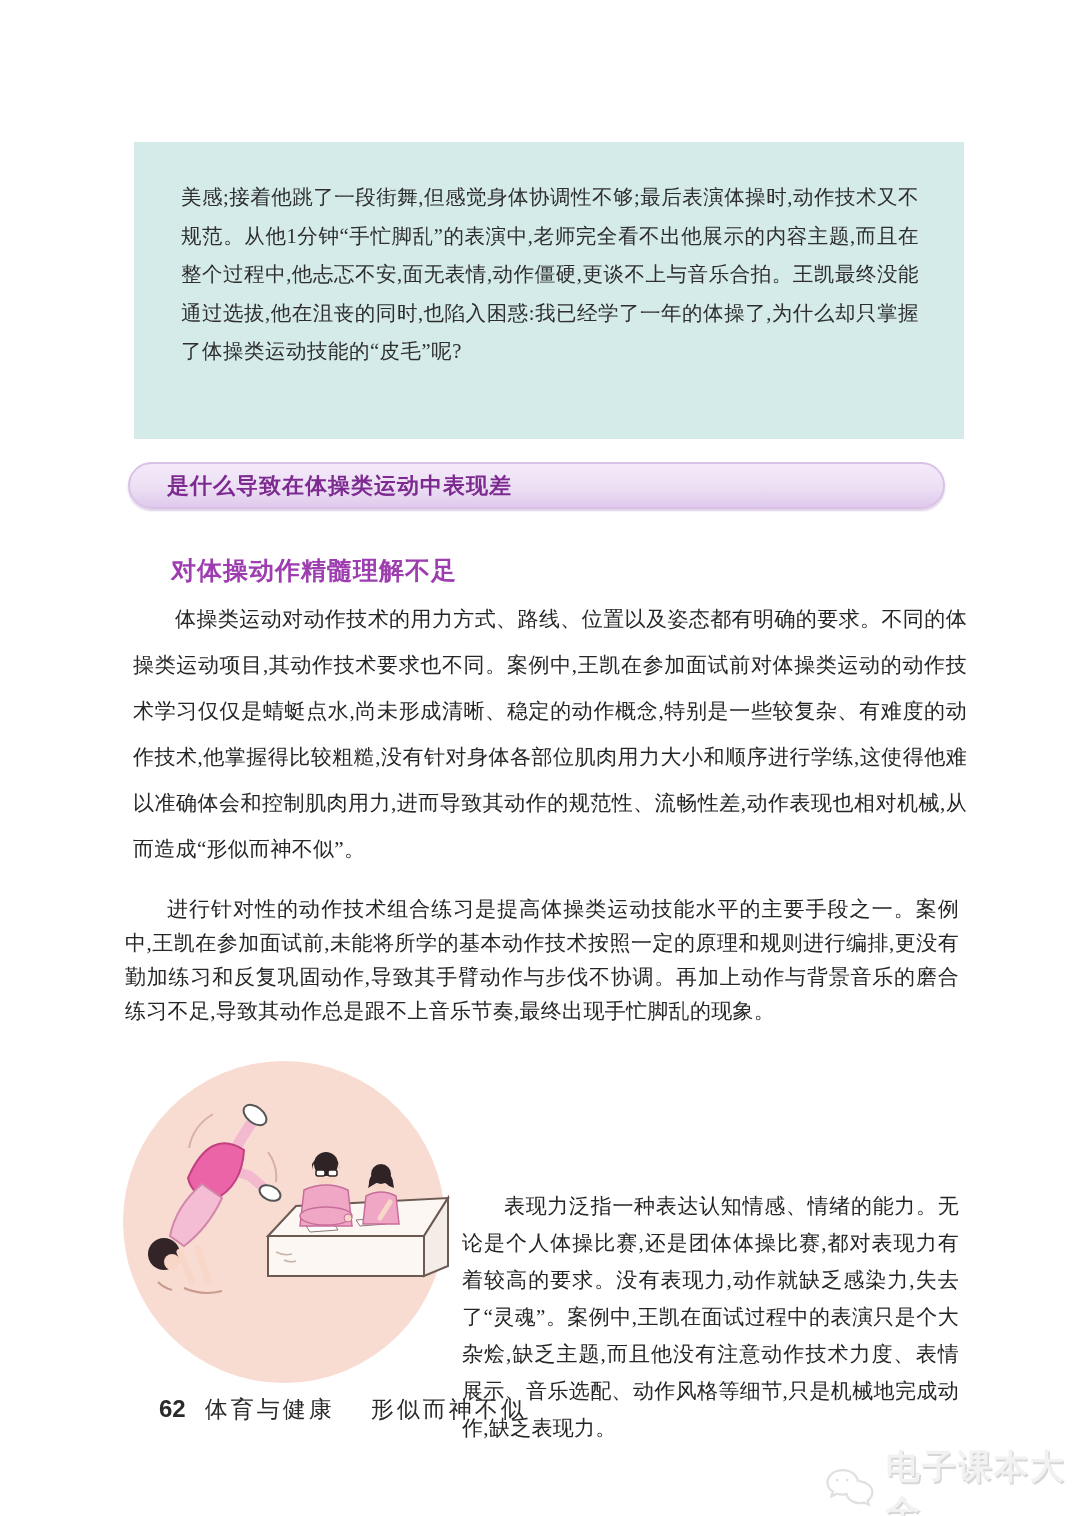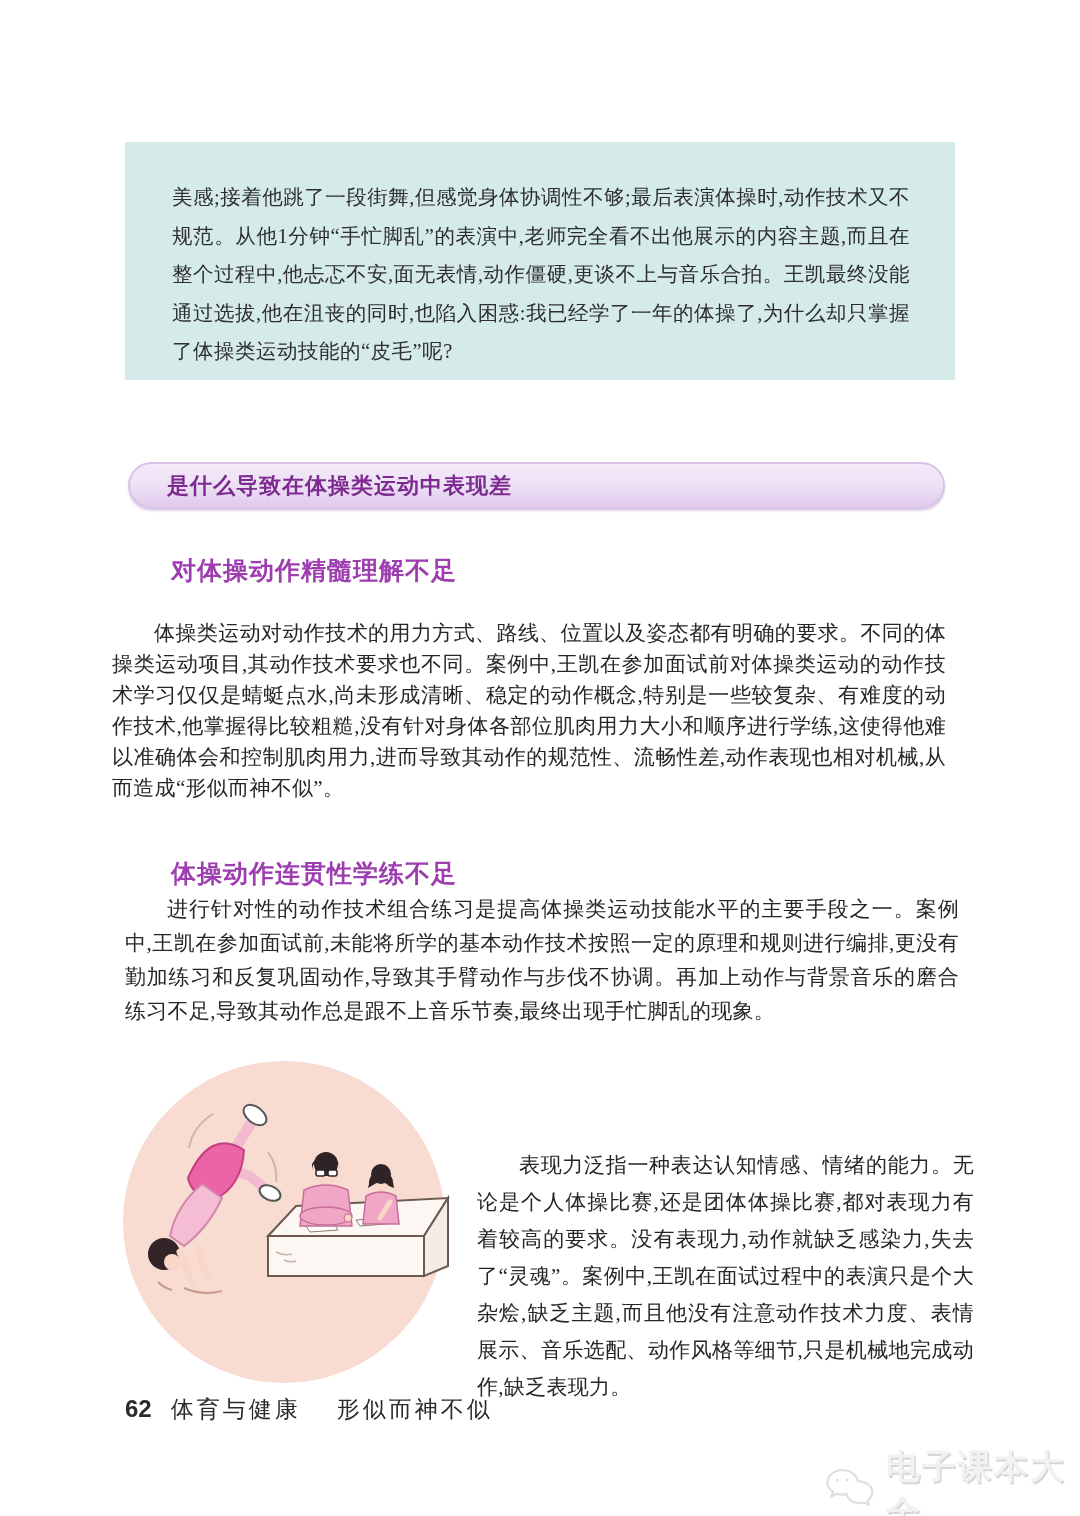--- a/index.html
+++ b/index.html
@@ -5,21 +5,21 @@
   html,body{margin:0;padding:0;}
   body{
     width:1080px;height:1516px;background:#ffffff;position:relative;
     font-family:"Liberation Serif", serif;
     -webkit-font-smoothing:antialiased;
   }
   .page{position:absolute;inset:0;overflow:hidden;}
 
   
   .intro-box{
-    position:absolute;left:125px;top:142px;width:830px;height:238px;
+    position:absolute;left:134px;top:142px;width:830px;height:297px;
     background:#d5ebe9;box-sizing:border-box;padding:36px 45px 1px 47px;
   }
   .intro-text{
     margin:0;font-size:20.5px;line-height:38.5px;color:#2e2e2e;
     text-align:justify;letter-spacing:.5px;
   }
 
   
   .banner{
     position:absolute;left:128px;top:462px;width:817px;height:47px;box-sizing:border-box;
@@ -38,31 +38,31 @@
     font-weight:700;font-size:25px;color:#9d3db0;letter-spacing:1px;
   }
   #subhead-1{left:163px;top:546px;}
   #subhead-2{left:163px;top:849px;}
   #subhead-3{left:506px;top:1084px;}
 
   .para{
     position:absolute;margin:0;font-size:21px;color:#262626;
     text-align:justify;text-indent:2em;letter-spacing:.3px;
   }
-  #para-1{left:112px;top:596px;width:834px;line-height:31px;margin-top:22px;}
+  #para-1{left:133px;top:596px;width:834px;line-height:46px;}
   #para-2{left:125px;top:892px;width:834px;line-height:34px;}
-  #para-3{left:462px;top:1147px;width:497px;line-height:37px;margin-left:15px;}
+  #para-3{left:462px;top:1188px;width:497px;line-height:37px;}
 
   .illu{position:absolute;left:118px;top:1056px;width:332px;height:332px;}
 
   
   .footer{
     position:absolute;left:125px;top:1394px;display:flex;align-items:baseline;color:#2b2b2b;
   }
-  .pageno{font-family:"Liberation Sans", sans-serif;font-weight:700;font-size:24px;}
+  .pageno{font-family:"Liberation Sans", sans-serif;font-weight:700;font-size:24px;margin-left:34px;}
   .book{margin-left:19px;font-size:23px;letter-spacing:3px;}
   .volume{margin-left:36px;font-size:23px;letter-spacing:3px;}
 
   
   .watermark{
     position:absolute;left:822px;top:1444px;display:flex;align-items:center;gap:8px;
   }
   .wm-text{
     font-family:"Liberation Sans", sans-serif;font-weight:700;font-size:34px;
     color:#f2f2f2;letter-spacing:2px;
@@ -78,21 +78,20 @@
     <p class="intro-text">美感;接着他跳了一段街舞,但感觉身体协调性不够;最后表演体操时,动作技术又不规范。从他1分钟“手忙脚乱”的表演中,老师完全看不出他展示的内容主题,而且在整个过程中,他忐忑不安,面无表情,动作僵硬,更谈不上与音乐合拍。王凯最终没能通过选拔,他在沮丧的同时,也陷入困惑:我已经学了一年的体操了,为什么却只掌握了体操类运动技能的“皮毛”呢?</p>
   </section>
 
   <div class="banner">
     <span class="banner-title">是什么导致在体操类运动中表现差</span>
   </div>
 
   <h3 class="subhead" id="subhead-1">对体操动作精髓理解不足</h3>
   <p class="para" id="para-1">体操类运动对动作技术的用力方式、路线、位置以及姿态都有明确的要求。不同的体操类运动项目,其动作技术要求也不同。案例中,王凯在参加面试前对体操类运动的动作技术学习仅仅是蜻蜓点水,尚未形成清晰、稳定的动作概念,特别是一些较复杂、有难度的动作技术,他掌握得比较粗糙,没有针对身体各部位肌肉用力大小和顺序进行学练,这使得他难以准确体会和控制肌肉用力,进而导致其动作的规范性、流畅性差,动作表现也相对机械,从而造成“形似而神不似”。</p>
 
-  <h3 class="subhead" id="subhead-2">体操动作连贯性学练不足</h3>
   <p class="para" id="para-2">进行针对性的动作技术组合练习是提高体操类运动技能水平的主要手段之一。案例中,王凯在参加面试前,未能将所学的基本动作技术按照一定的原理和规则进行编排,更没有勤加练习和反复巩固动作,导致其手臂动作与步伐不协调。再加上动作与背景音乐的磨合练习不足,导致其动作总是跟不上音乐节奏,最终出现手忙脚乱的现象。</p>
 
   <svg class="illu" viewBox="0 0 332 332">
     <circle cx="166" cy="166" r="161" fill="#f8dcd2"></circle>
     <g>
       <polygon points="150,180 178,150 330,142 306,180" fill="#fcf7f3" stroke="#6b5a52" stroke-width="2"></polygon>
       <rect x="150" y="180" width="156" height="40" fill="#fcf7f3" stroke="#6b5a52" stroke-width="2"></rect>
       <polygon points="306,180 330,142 330,210 306,220" fill="#f4ece6" stroke="#6b5a52" stroke-width="2"></polygon>
       <polygon points="188,170 216,168 220,174 192,176" fill="#ffffff" stroke="#8a7a72" stroke-width="1"></polygon>
       <polygon points="238,164 264,162 268,168 242,170" fill="#ffffff" stroke="#8a7a72" stroke-width="1"></polygon>

